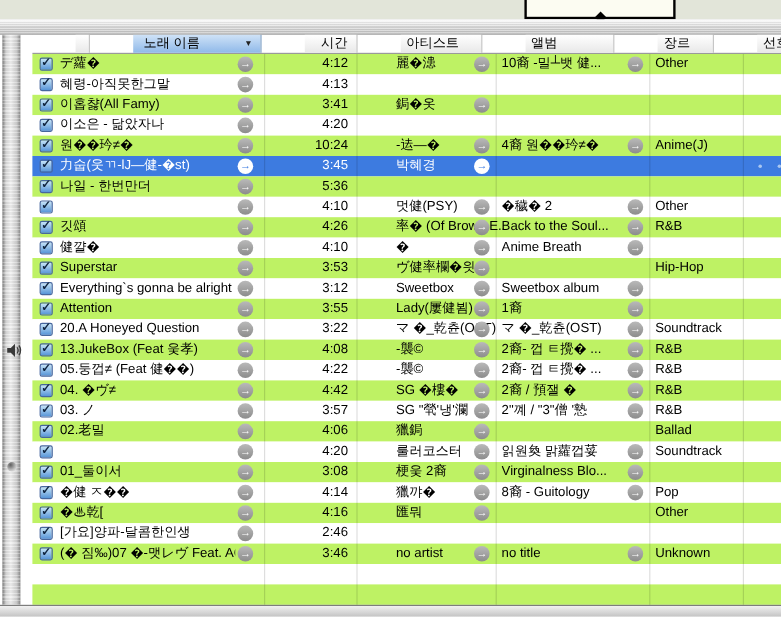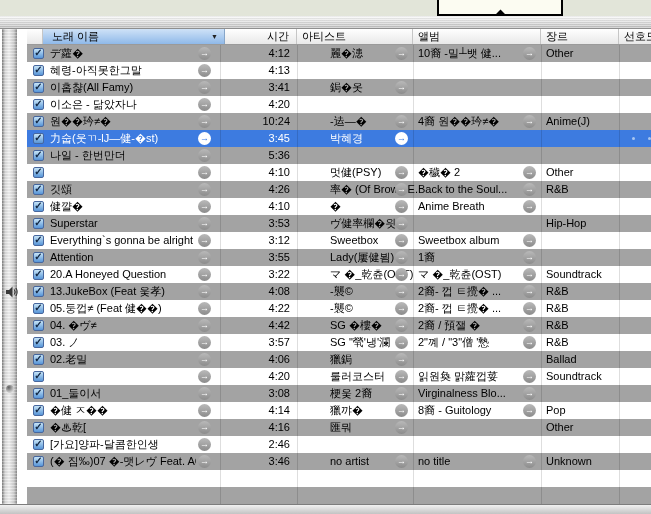--- a/index.html
+++ b/index.html
@@ -25,27 +25,27 @@
   .dimple{position:absolute;left:4px;top:356px;width:8px;height:8px;border-radius:50%;
     background:radial-gradient(circle at 35% 30%,#5f5f5f,#bdbdbd 55%,#efefef 90%);}
   
   .bottom-strip{position:absolute;left:0;top:504px;width:651px;height:10px;
     background:linear-gradient(#f1f1f1,#c3c3c3);border-top:1px solid #7d7d7d;box-sizing:border-box;}
   
   .table{position:absolute;left:27px;top:29px;width:624px;height:475px;background:#fff;}
   .thead{position:absolute;left:0;top:0;width:624px;height:16px;border-bottom:1px solid #9a9a9a;box-sizing:border-box;display:flex;}
   .th{height:100%;box-sizing:border-box;border-right:1px solid #c6c6c6;
     background:linear-gradient(#ffffff,#e8e8e8);line-height:15px;white-space:nowrap;overflow:hidden;
-    padding:0 0 0 5px;position:relative;}
+    padding:0 0 0 5px;position:relative;margin-left:36px;}
   .th.sorted{background:linear-gradient(#cfe2f7,#8fb9e9);border-right:1px solid #87a6c9;padding-left:9px;}
   .th.right{text-align:right;padding:0 7px 0 0;}
   .sort-arrow{position:absolute;right:6px;top:4px;font-size:7px;color:#222;line-height:8px;}
   .tbody{position:absolute;left:0;top:16px;width:624px;height:459px;}
   .row{position:relative;width:624px;height:17px;background:#fff;}
-  .row.stripe{background:#a3a3a3;}
+  .row.stripe{background:#bef264;}
   .row.selected{background:#3d7be0;color:#fff;}
   .cell{position:absolute;top:0;height:17px;line-height:17px;white-space:nowrap;overflow:hidden;}
   .c-name{left:23px;width:146px;}
   .c-time{left:198px;width:65px;text-align:right;}
   .c-artist{left:275px;width:90px;margin-left:28px;}
   .c-album{left:391px;width:103px;}
   .c-genre{left:519px;width:70px;}
   .checkbox{position:absolute;left:6px;top:3px;width:11px;height:11px;box-sizing:border-box;
     border:1px solid #47679e;border-radius:2px;
     background:linear-gradient(#c6e4f7,#5795d8);

